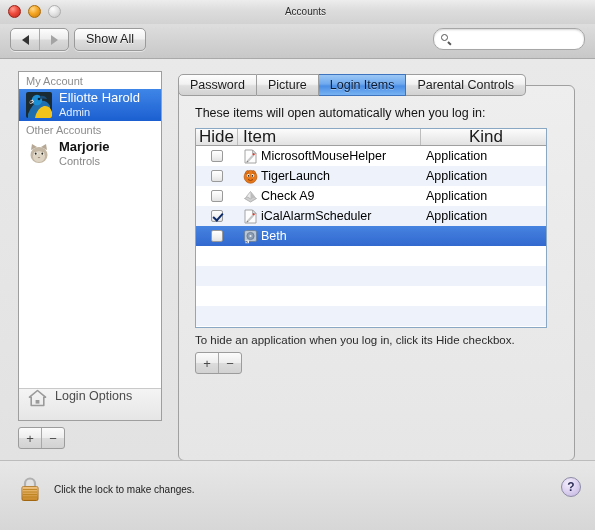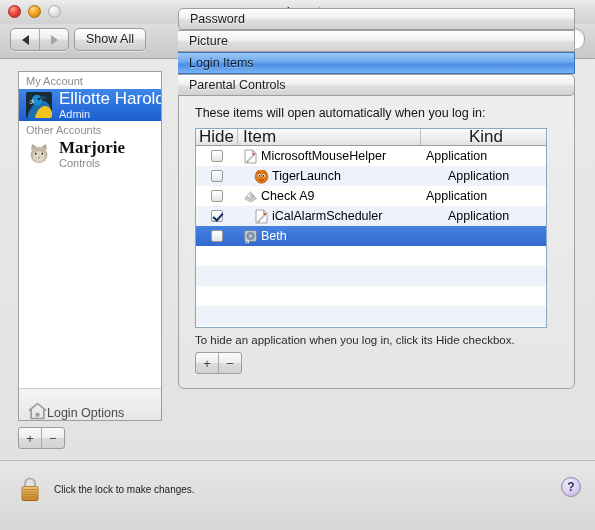--- a/index.html
+++ b/index.html
@@ -208,42 +208,43 @@
   }
   .avatar {
     width: 26px;
     height: 26px;
     flex: none;
     border-radius: 2px;
     overflow: hidden;
   }
   .acct-text { line-height: 1.15; overflow: hidden; }
   .acct-name {
-    font-size: 17px;
+    font-size: 13px;
     white-space: nowrap;
   }
   .acct.selected .acct-name { color: #fff; }
-  .acct:not(.selected) .acct-name { font-weight: bold; color: #111; font-family: Liberation Serif, serif; }
+  .acct:not(.selected) .acct-name { font-weight: bold; color: #111; }
   .acct-role {
     font-size: 11px;
     color: #888;
   }
   .acct.selected .acct-role { color: #e3eefc; }
 
   .login-options {
     position: absolute;
     left: 0;
     bottom: 0;
     width: 100%;
     height: 32px;
     box-sizing: border-box;
     border-top: 1px solid #c9c9c9;
     background: linear-gradient(to bottom, #f4f4f4 0%, #e6e6e6 100%);
     display: flex;
-    align-items: flex-end;
+    align-items: flex-start;
+    gap: 8px;
     padding-left: 9px;
   }
   .login-options .lbl {
     font-size: 12.5px;
     color: #4b4b4b;
   }
 
   .pm-bar {
     position: absolute;
     left: 18px;
@@ -265,36 +266,35 @@
     line-height: 1;
   }
   .pm-btn + .pm-btn { border-left: 1px solid #a8a8a8; }
 
   
   .tabpane {
     position: absolute;
     left: 178px;
     top: 26px;
     width: 397px;
-    height: 304px;
+    height: 376px;
     border: 1px solid #a0a0a0;
     border-radius: 6px;
     background: linear-gradient(to bottom, #eeeeee 0%, #e6e6e6 100%);
     box-sizing: border-box;
   }
   .tabstrip {
     position: absolute;
     left: 178px;
     top: 15px;
     width: 397px;
     height: 22px;
     display: flex;
-    justify-content: flex-end;
+    justify-content: flex-start;
     z-index: 3;
-    flex-direction: column;
   }
   .tab {
     height: 22px;
     line-height: 21px;
     padding: 0 11px;
     font-size: 12.5px;
     color: #1b1b1b;
     border: 1px solid #9d9d9d;
     background: linear-gradient(to bottom, #fdfdfd 0%, #f1f1f1 46%, #dfdfdf 54%, #d2d2d2 100%);
     box-sizing: border-box;
@@ -351,21 +351,21 @@
   .col-kind { flex: 1; }
 
   .trow {
     display: flex;
     align-items: center;
     height: 20px;
     box-sizing: border-box;
     font-size: 12.5px;
   }
   .trow.odd  { background: #ffffff; }
-  .trow.even { background: #edf2fb; gap: 11px; }
+  .trow.even { background: #edf2fb; }
   .trow.selected {
     background: linear-gradient(to bottom, #4683e0 0%, #3269cf 100%);
     color: #fff;
   }
   .cell-hide {
     width: 42px;
     display: flex;
     align-items: center;
     justify-content: center;
     flex: none;

